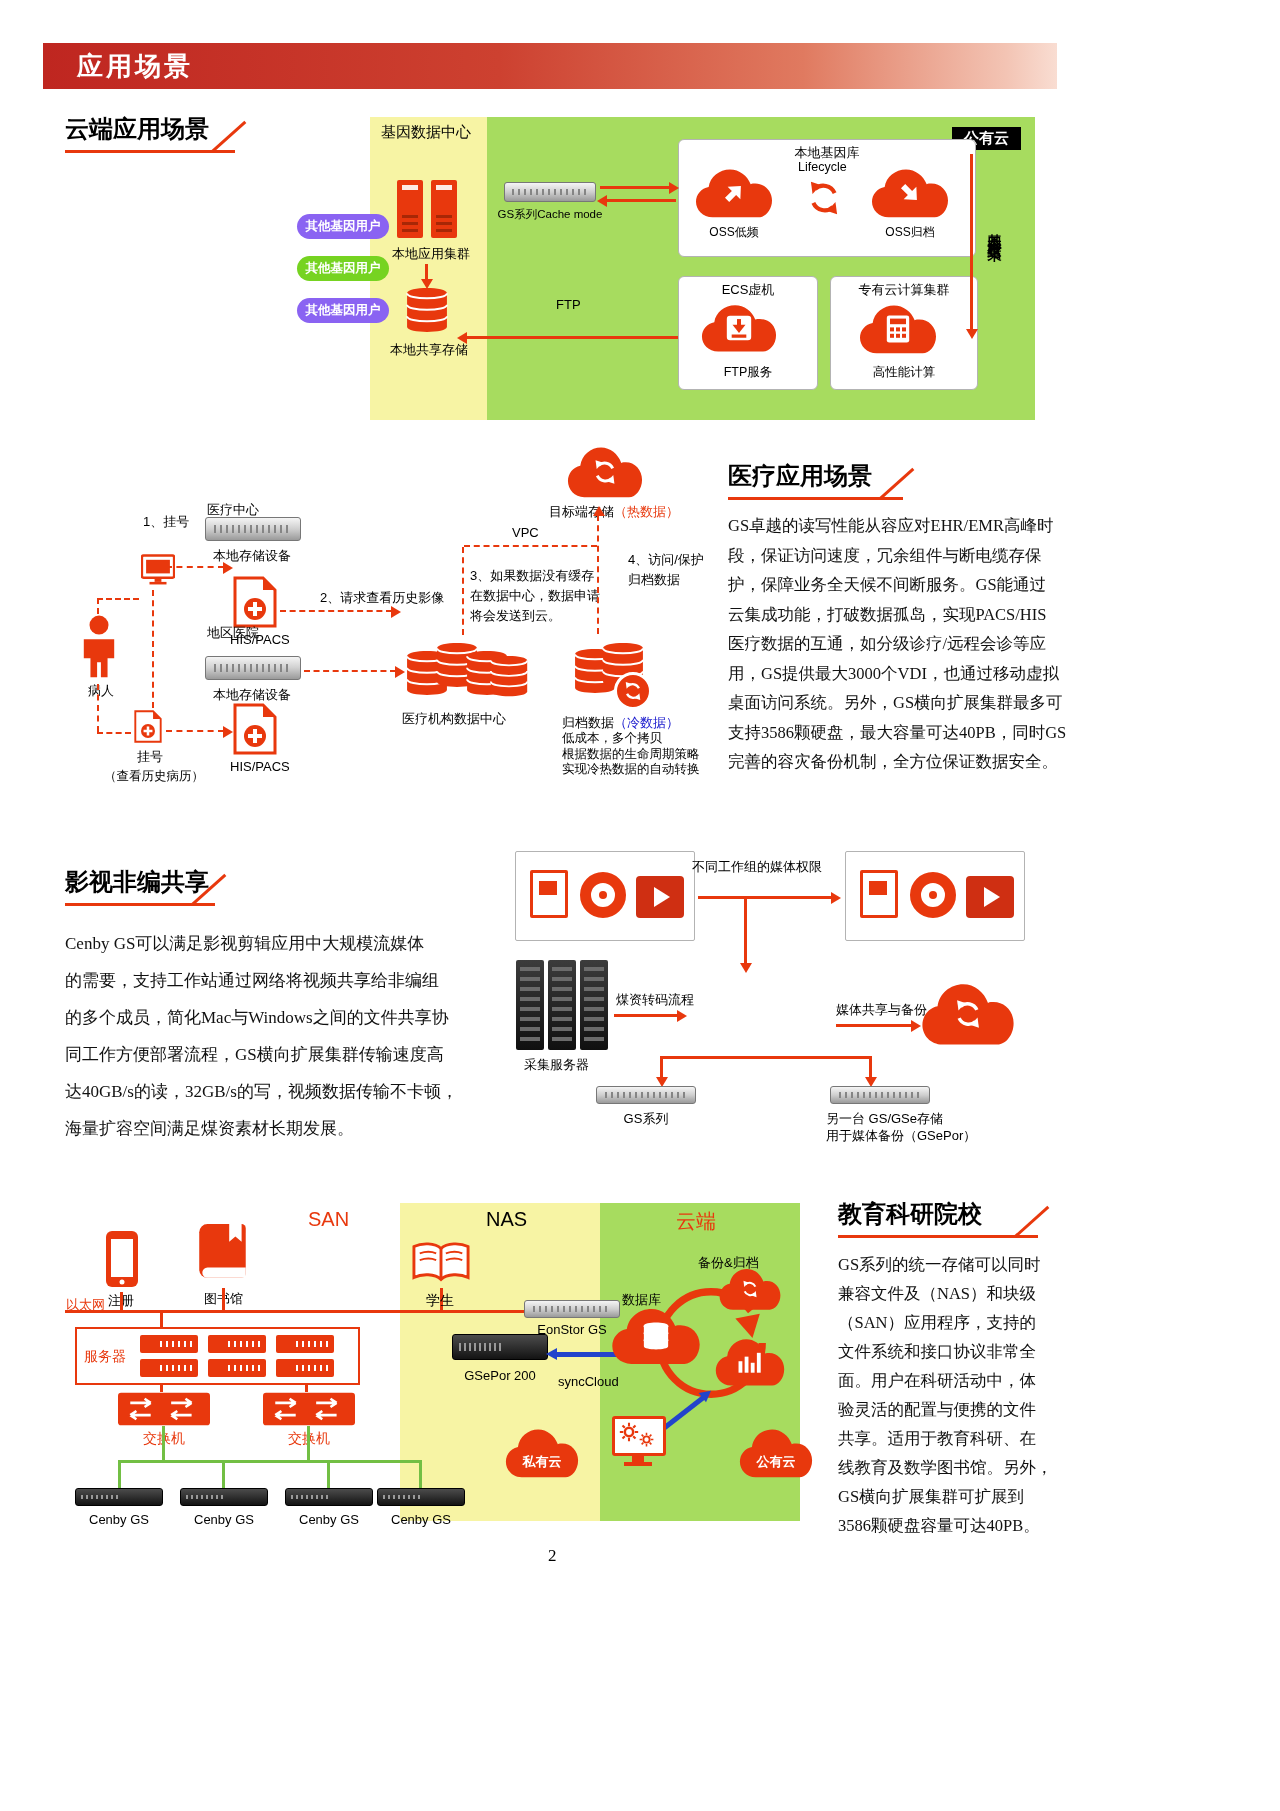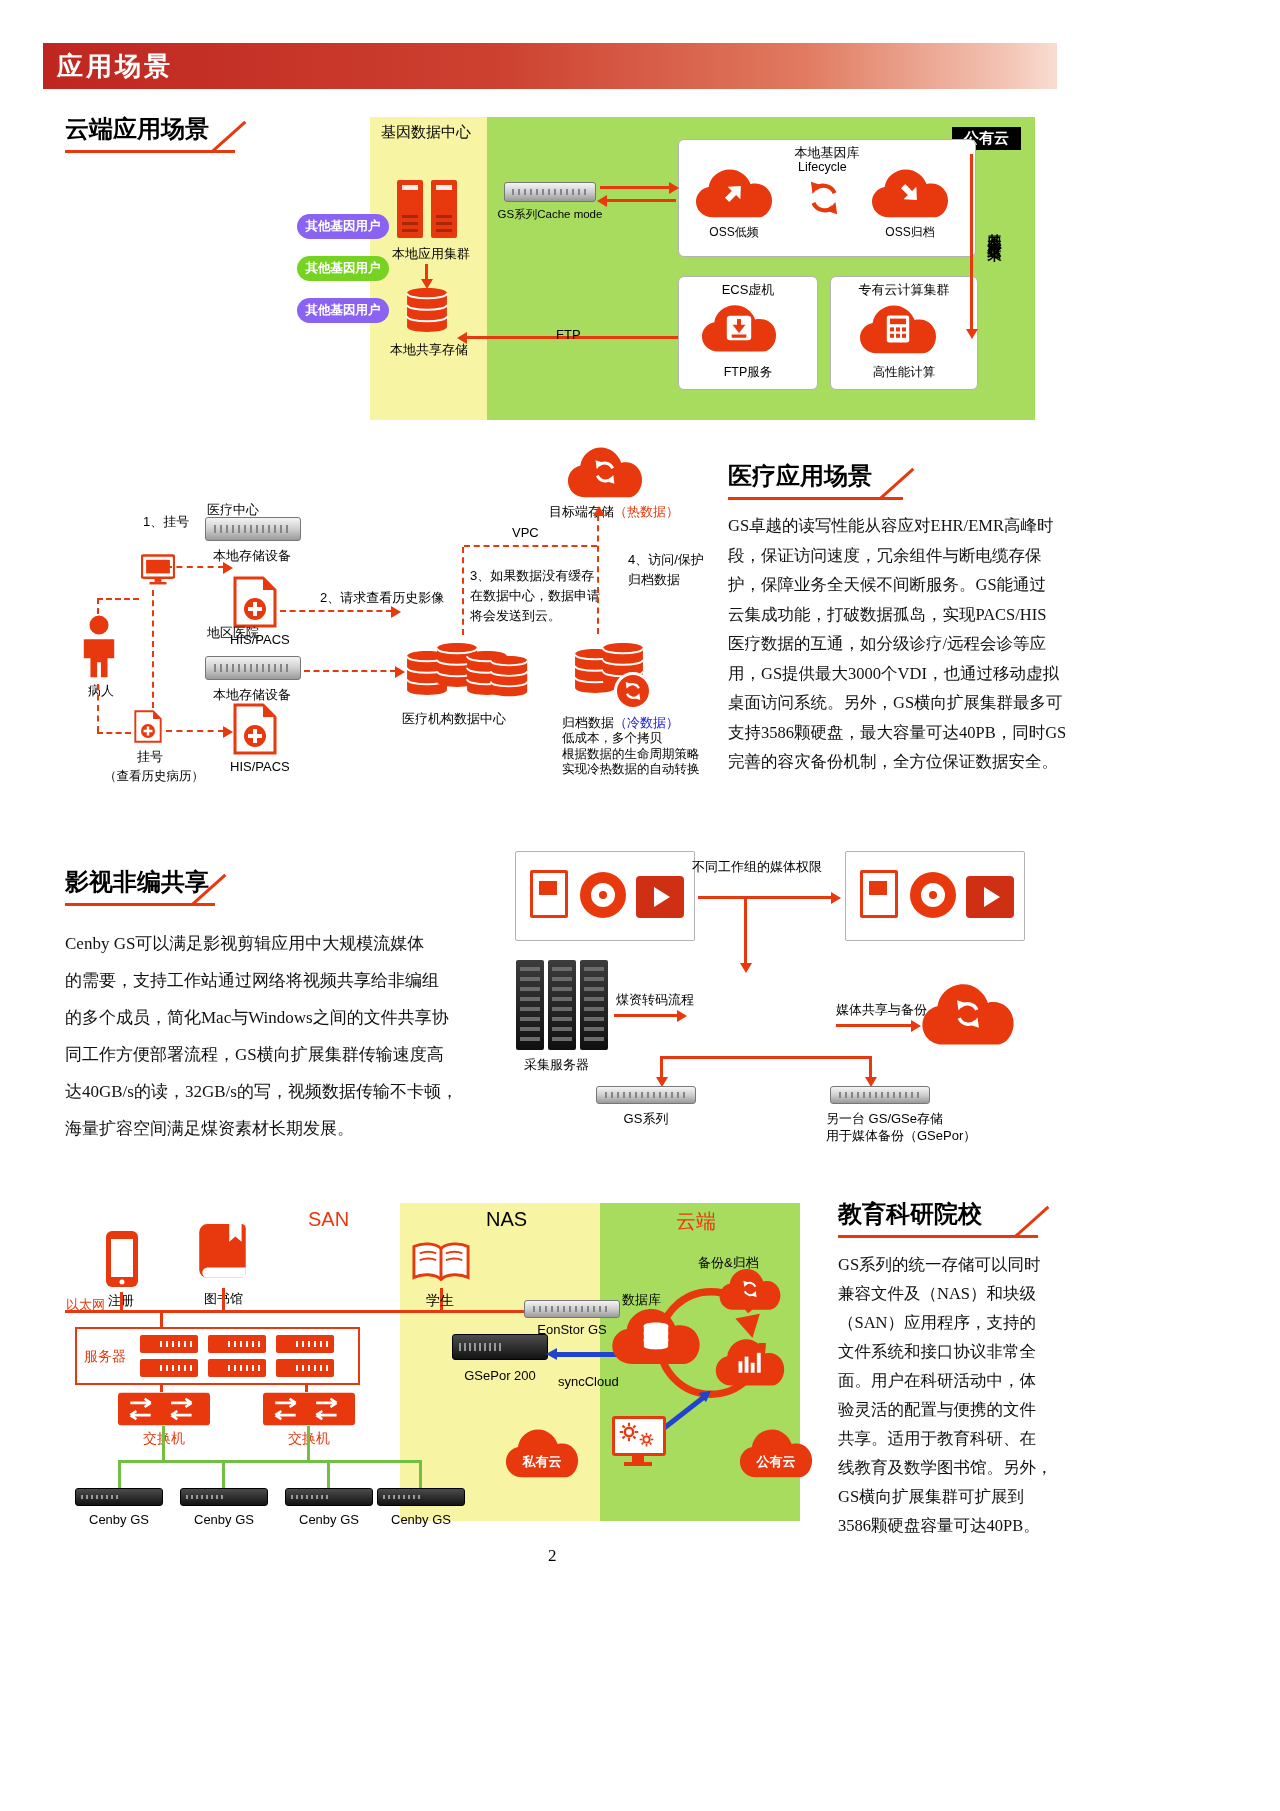--- a/index.html
+++ b/index.html
@@ -1,21 +1,21 @@
 <!DOCTYPE html>
 <html><head>
 <meta charset="utf-8">
 <style>
 *{margin:0;padding:0;box-sizing:border-box}
 body{background:#fff;font-family:"Liberation Sans",sans-serif}
 .page{position:relative;width:1280px;height:1811px;background:#fff;overflow:hidden}
 .abs{position:absolute}
 .banner{position:absolute;left:43px;top:43px;width:1014px;height:46px;
   background:linear-gradient(90deg,#bf2620 0%,#cd4130 45%,#e07a60 75%,#f3c4b4 95%,#f9ddd2 100%);
-  display:flex;align-items:center;padding-left:14px}
+  display:flex;align-items:center;padding-left:34px}
 .banner-title{color:#fff;font-size:26px;font-weight:bold;letter-spacing:3px}
 .sec-title{position:absolute;font-size:24px;font-weight:bold;color:#000000;white-space:nowrap}
 .rule{position:absolute;height:3px;background:#e8380d}
 .rule::after{content:"";position:absolute;right:-16px;top:-15px;width:44px;height:3px;background:#e8380d;transform:rotate(-42deg)}
 .body-text{position:absolute;font-size:16.5px;line-height:29px;color:#111;white-space:pre-line;font-family:"Liberation Serif","DejaVu Serif",serif}
 .lbl{position:absolute;font-weight:400;font-size:13px;color:#000;white-space:nowrap}
 .c{text-align:center}
 .pre{white-space:pre-line}
 .red{color:#e8380d}
 .blue{color:#1414cc}
@@ -259,21 +259,21 @@
         </svg>
       </div>
 </div>
 <div class="lbl c" style="left:830px;top:364px;width:148px;font-size:12.5px">高性能计算</div>
 
 <div class="hl ar" style="left:600px;top:186px;width:70px"></div>
 <div class="hl al" style="left:606px;top:199px;width:70px"></div>
 <div class="vl ad" style="left:970px;top:154px;height:176px"></div>
 <div class="vtext" style="left:986px;top:222px;height:130px">基因分析结果</div>
 <div class="hl al" style="left:466px;top:336px;width:212px"></div>
-<div class="lbl" style="left:556px;top:327px">FTP</div>
+<div class="lbl" style="left:556px;top:297px">FTP</div>
 
 <div class="cloud" style="left:566px;top:444px;width:78px;height:56px">
   <svg viewBox="0 0 120 80" preserveAspectRatio="none">
         <use href="#cloud"></use>
       </svg>
   <div class="inner">
         <svg width="26" height="26" style="color:#fff">
           <use href="#refresh"></use>
         </svg>
       </div>

